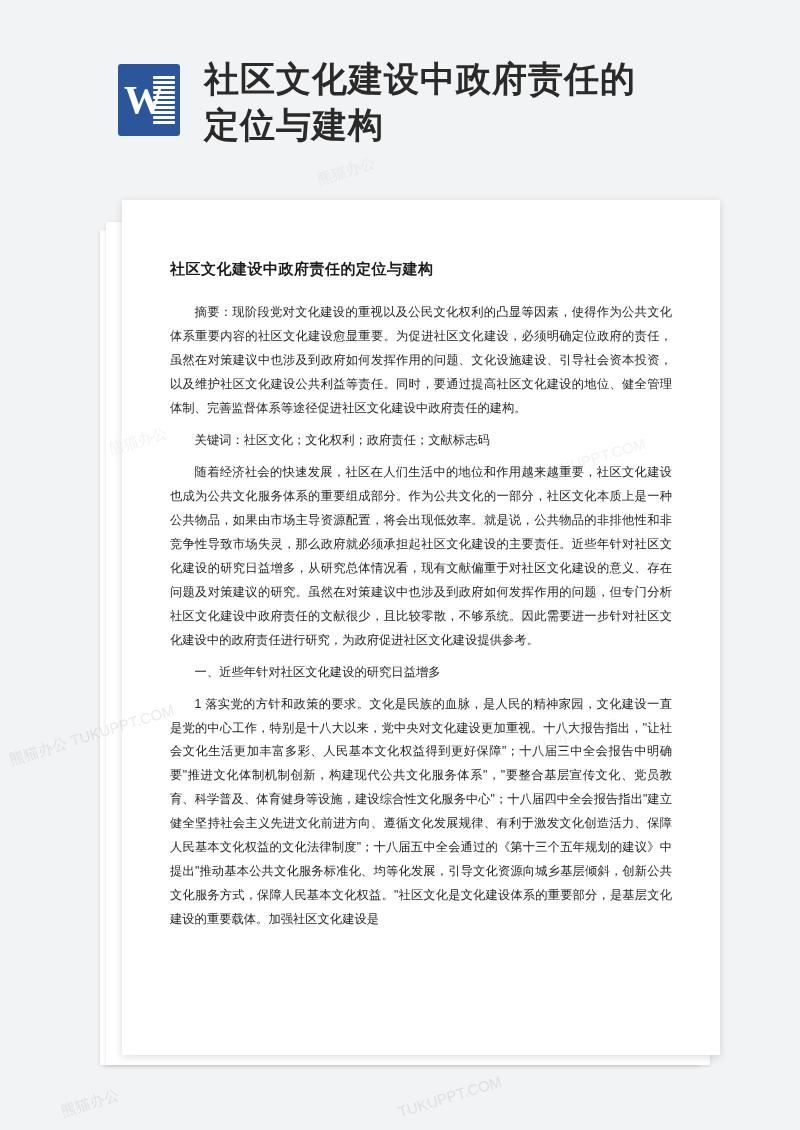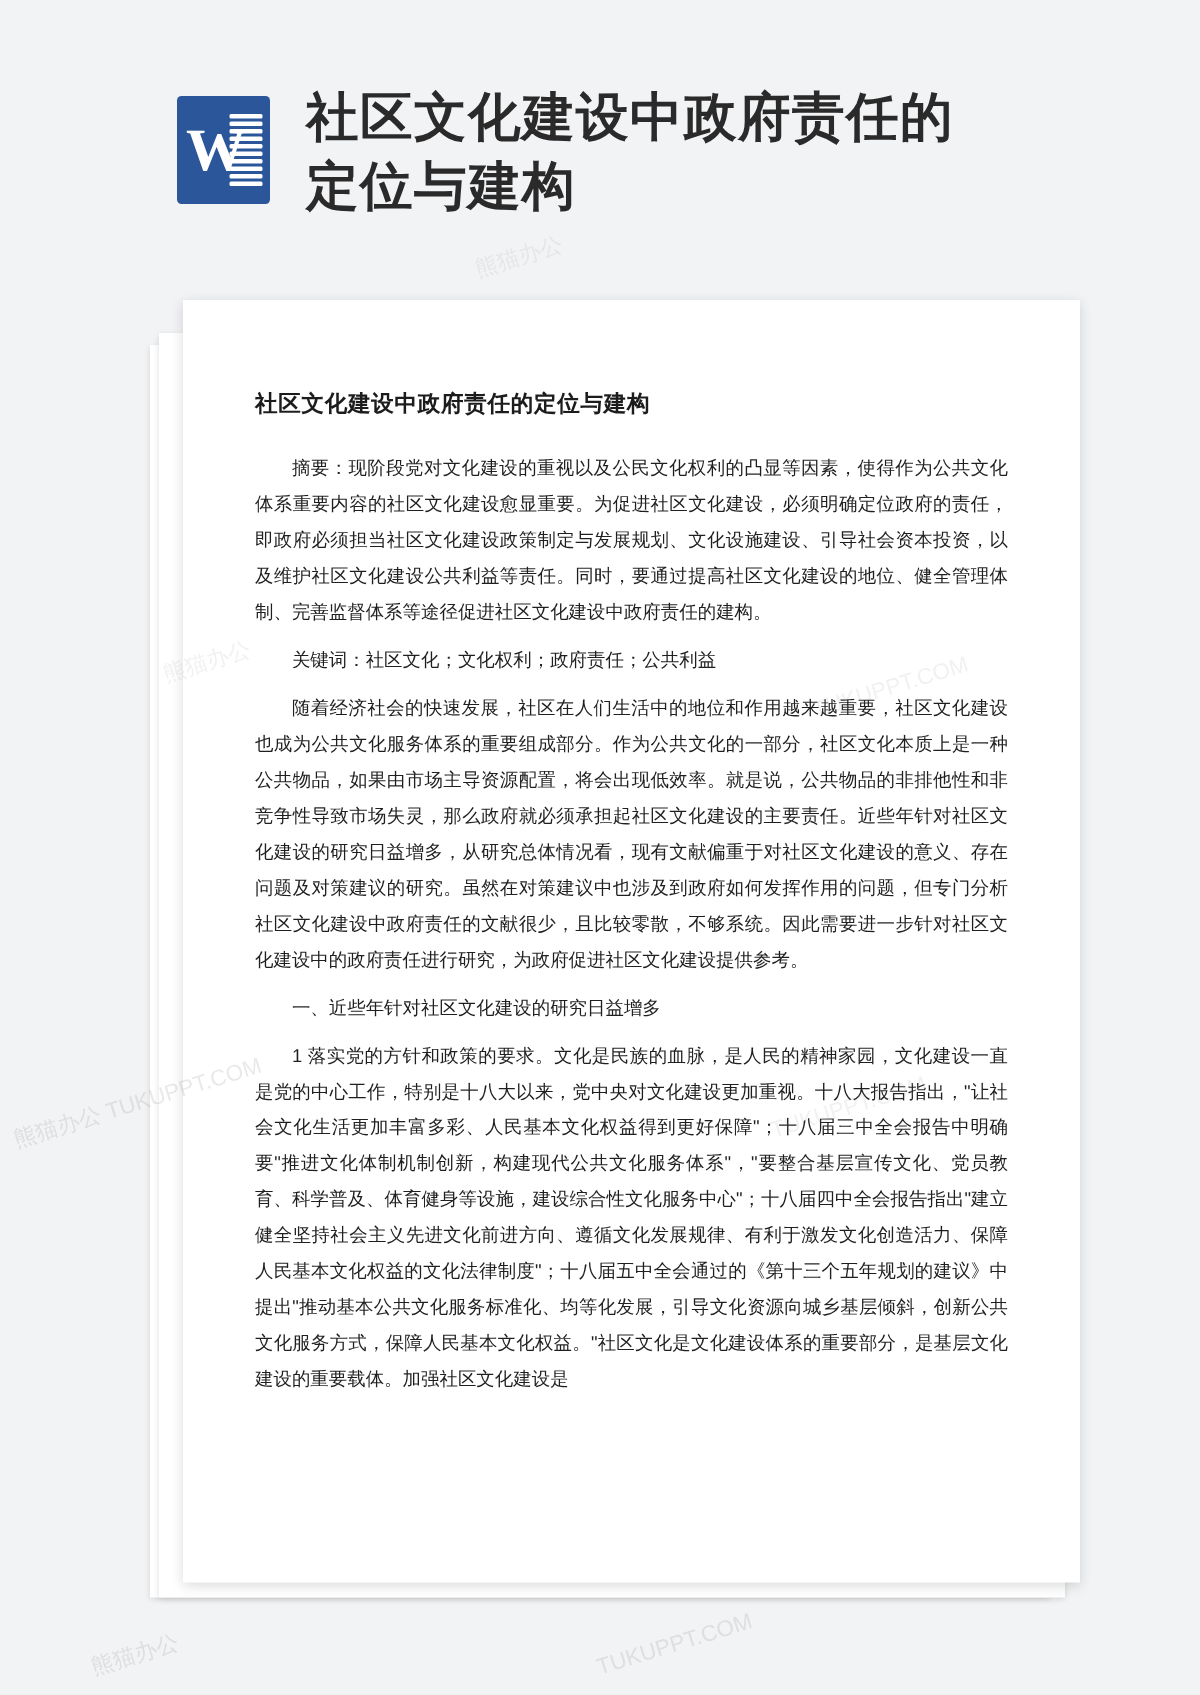--- a/index.html
+++ b/index.html
@@ -169,22 +169,22 @@
 </div>
 
 <div class="page-stack">
   <div class="page-shadow page-back2"></div>
   <div class="page-shadow page-back1"></div>
 
   <div class="page-main">
 
     <div class="doc-heading">社区文化建设中政府责任的定位与建构</div>
 
-    <p class="doc-p">摘要：现阶段党对文化建设的重视以及公民文化权利的凸显等因素，使得作为公共文化体系重要内容的社区文化建设愈显重要。为促进社区文化建设，必须明确定位政府的责任，即政府必须担当社区文化建设政策制定与发展规划、文化设施建设、引导社会资本投资，以及维护社区文化建设公共利益等责任。同时，要通过提高社区文化建设的地位、健全管理体制、完善监督体系等途径促进社区文化建设中政府责任的建构。</p>
-    <p class="doc-p">关键词：社区文化；文化权利；政府责任；公共利益</p>
+    <p class="doc-p">摘要：现阶段党对文化建设的重视以及公民文化权利的凸显等因素，使得作为公共文化体系重要内容的社区文化建设愈显重要。为促进社区文化建设，必须明确定位政府的责任，虽然在对策建议中也涉及到政府如何发挥作用的问题、文化设施建设、引导社会资本投资，以及维护社区文化建设公共利益等责任。同时，要通过提高社区文化建设的地位、健全管理体制、完善监督体系等途径促进社区文化建设中政府责任的建构。</p>
+    <p class="doc-p">关键词：社区文化；文化权利；政府责任；文献标志码</p>
     <p class="doc-p">随着经济社会的快速发展，社区在人们生活中的地位和作用越来越重要，社区文化建设也成为公共文化服务体系的重要组成部分。作为公共文化的一部分，社区文化本质上是一种公共物品，如果由市场主导资源配置，将会出现低效率。就是说，公共物品的非排他性和非竞争性导致市场失灵，那么政府就必须承担起社区文化建设的主要责任。近些年针对社区文化建设的研究日益增多，从研究总体情况看，现有文献偏重于对社区文化建设的意义、存在问题及对策建议的研究。虽然在对策建议中也涉及到政府如何发挥作用的问题，但专门分析社区文化建设中政府责任的文献很少，且比较零散，不够系统。因此需要进一步针对社区文化建设中的政府责任进行研究，为政府促进社区文化建设提供参考。</p>
     <p class="doc-p">一、近些年针对社区文化建设的研究日益增多</p>
     <p class="doc-p">1 落实党的方针和政策的要求。文化是民族的血脉，是人民的精神家园，文化建设一直是党的中心工作，特别是十八大以来，党中央对文化建设更加重视。十八大报告指出，"让社会文化生活更加丰富多彩、人民基本文化权益得到更好保障"；十八届三中全会报告中明确要"推进文化体制机制创新，构建现代公共文化服务体系"，"要整合基层宣传文化、党员教育、科学普及、体育健身等设施，建设综合性文化服务中心"；十八届四中全会报告指出"建立健全坚持社会主义先进文化前进方向、遵循文化发展规律、有利于激发文化创造活力、保障人民基本文化权益的文化法律制度"；十八届五中全会通过的《第十三个五年规划的建议》中提出"推动基本公共文化服务标准化、均等化发展，引导文化资源向城乡基层倾斜，创新公共文化服务方式，保障人民基本文化权益。"社区文化是文化建设体系的重要部分，是基层文化建设的重要载体。加强社区文化建设是</p>
   </div>
 </div>
 
 <div class="wm" style="left:6px; top:726px;">熊猫办公 TUKUPPT.COM</div>
 <div class="wm wm-light" style="left:316px; top:162px;">熊猫办公</div>
 <div class="wm wm-light" style="left:540px; top:450px;">TUKUPPT.COM</div>
 <div class="wm wm-light" style="left:512px; top:730px;">TUKUPPT.COM</div>

